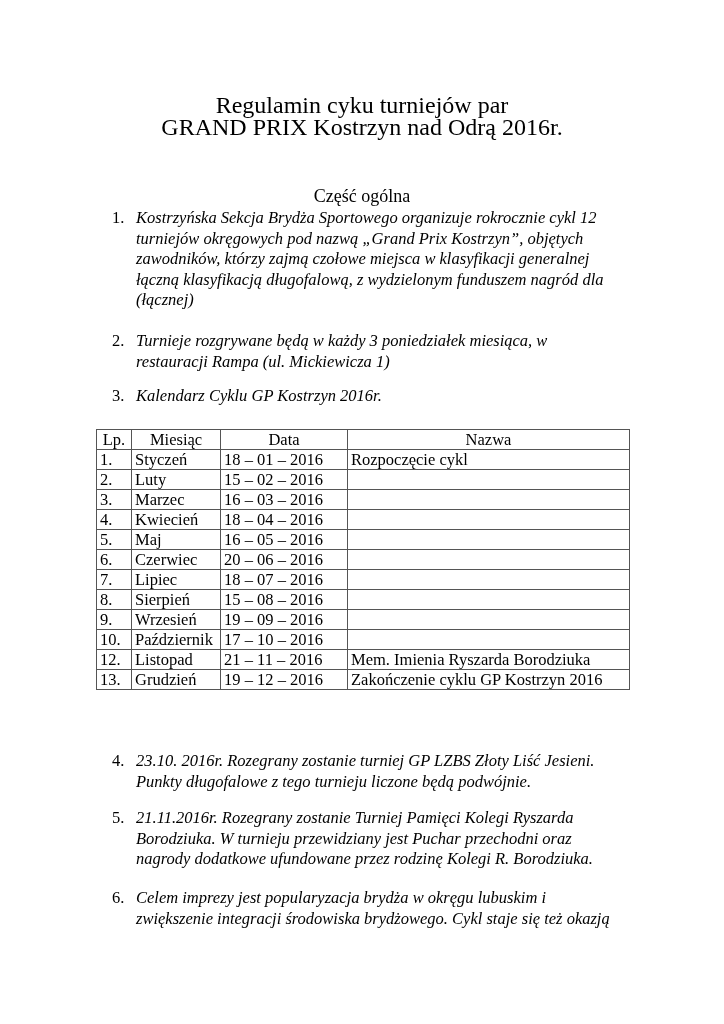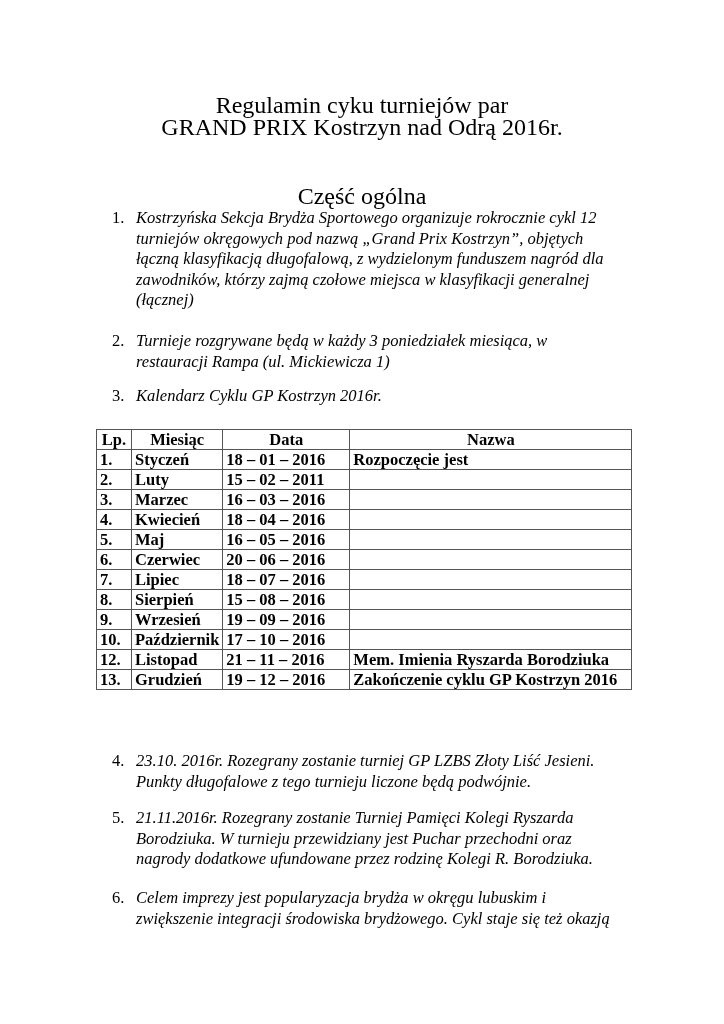--- a/index.html
+++ b/index.html
@@ -1,47 +1,47 @@
 <!DOCTYPE html>
 <html><head>
   <meta charset="utf-8">
   <style>
     html, body { margin: 0; padding: 0; background: #ffffff; }
     body { width: 724px; height: 1024px; position: relative; overflow: hidden;
            font-family: "Liberation Serif", "DejaVu Serif", serif; color: #000; }
     .title { position: absolute; left: 0; width: 724px; text-align: center; font-size: 24px; line-height: 36px; }
     .t1 { top: 87px; }
     .t2 { top: 109px; }
-    .section { position: absolute; left: 0; width: 724px; top: 185px; text-align: center; font-size: 24px; line-height: 22px; }
+    .section { position: absolute; left: 0; width: 724px; top: 185px; text-align: center; font-size: 18px; line-height: 22px; }
     .item { position: absolute; left: 112px; width: 520px; font-size: 16.5px; line-height: 20.5px; }
     .item .num { position: absolute; left: 0; top: 0; }
     .item .txt { margin-left: 24px; display: block; }
     .line { display: block; white-space: nowrap; font-style: italic; }
     table.cal { position: absolute; left: 96px; top: 429px; border-collapse: collapse; font-size: 16.5px; }
-    table.cal td, table.cal th { border: 1px solid #555; height: 19px; padding: 0 3px; line-height: 19px; font-weight: bold; white-space: nowrap; }
+    table.cal td, table.cal th { border: 1px solid #555; height: 19px; padding: 0 3px; line-height: 19px; font-weight: normal; white-space: nowrap; }
     table.cal th { text-align: center; }
     .c-lp { width: 28px; }
     .c-m { width: 82px; }
     .c-d { width: 120px; margin-top: 16px; }
     .c-n { width: 275px; }
   </style>
 </head>
 <body>
 
 <div class="title t1">Regulamin cyku turniejów par</div>
 <div class="title t2">GRAND PRIX Kostrzyn nad Odrą 2016r.</div>
 <div class="section">Część ogólna</div>
 
 <div class="item" style="top:208px;">
   <span class="num">1.</span>
   <span class="txt">
     <span class="line">Kostrzyńska Sekcja Brydża Sportowego organizuje rokrocznie cykl 12</span>
     <span class="line">turniejów okręgowych pod nazwą „Grand Prix Kostrzyn”, objętych</span>
+    <span class="line">zawodników, którzy zajmą czołowe miejsca w klasyfikacji generalnej</span>
     <span class="line">łączną klasyfikacją długofalową, z wydzielonym funduszem nagród dla</span>
-    <span class="line">zawodników, którzy zajmą czołowe miejsca w klasyfikacji generalnej</span>
     <span class="line">(łącznej)</span>
   </span>
 </div>
 
 <div class="item" style="top:331px;">
   <span class="num">2.</span>
   <span class="txt">
     <span class="line">Turnieje rozgrywane będą w każdy 3 poniedziałek miesiąca, w</span>
     <span class="line">restauracji Rampa (ul. Mickiewicza 1)</span>
   </span>
@@ -61,26 +61,26 @@
       <th class="c-m">Miesiąc</th>
       <th class="c-d">Data</th>
       <th class="c-n">Nazwa</th>
     </tr>
   </thead>
   <tbody>
     <tr>
         <td>1.</td>
         <td>Styczeń</td>
         <td>18 – 01 – 2016</td>
-        <td>Rozpoczęcie jest</td>
+        <td>Rozpoczęcie cykl</td>
       </tr>
     <tr>
         <td>2.</td>
         <td>Luty</td>
-        <td>15 – 02 – 2011</td>
+        <td>15 – 02 – 2016</td>
         <td></td>
       </tr>
     <tr>
         <td>3.</td>
         <td>Marzec</td>
         <td>16 – 03 – 2016</td>
         <td></td>
       </tr>
     <tr>
         <td>4.</td>

